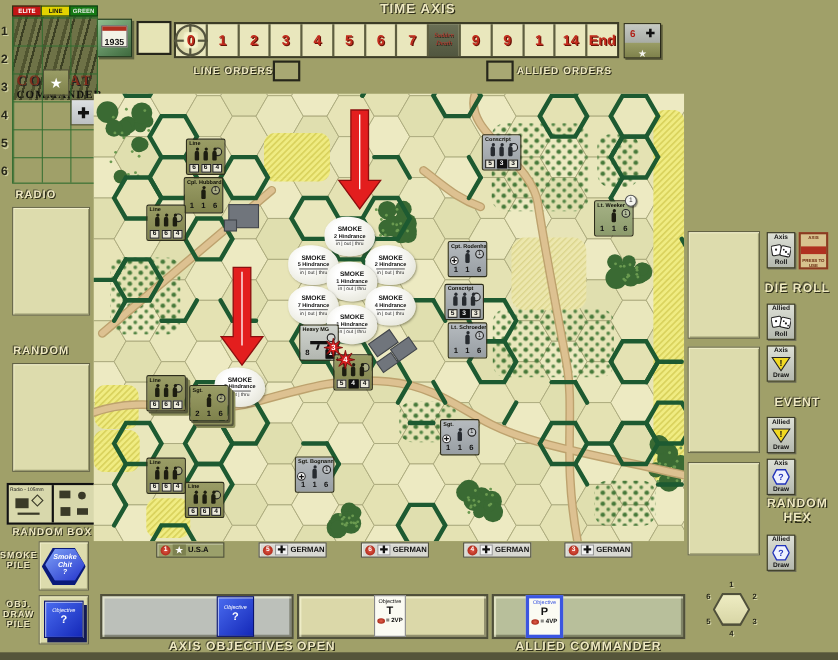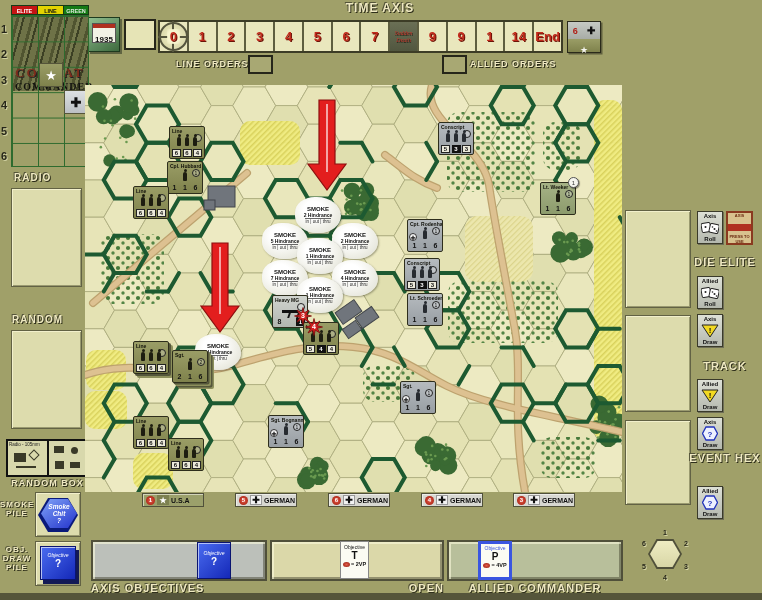--- a/index.html
+++ b/index.html
@@ -1036,59 +1036,59 @@
       <circle cx="11.5" cy="6" r=".8" fill="#222"></circle>
       <circle cx="15.5" cy="10" r=".8" fill="#222"></circle>
     </svg>
   <span class="bl">Roll</span>
 </div>
 <div id="axis-card" class="abs">
   <div class="ct">AXIS</div>
   <div class="band"></div>
   <div class="ct">PRESS TO USE</div>
 </div>
-<div class="abs stencil" style="left:688px;top:256px;width:74px;text-align:center;font-size:11px">DIE ELITE</div>
+<div class="abs stencil" style="left:688px;top:256px;width:74px;text-align:center;font-size:11px">DIE ROLL</div>
 <div class="sbtn" style="top:276px">
   <span class="bl">Allied</span>
   <svg width="18" height="14" viewBox="0 0 18 14">
       <rect x="0.5" y="2" width="9" height="9" rx="1.5" fill="#fff" stroke="#222" transform="rotate(-10 5 6)"></rect>
       <rect x="8.5" y="3" width="9" height="9" rx="1.5" fill="#fff" stroke="#222" transform="rotate(12 13 8)"></rect>
       <circle cx="4.5" cy="6" r="1" fill="#222"></circle>
       <circle cx="13.5" cy="8" r="1" fill="#222"></circle>
       <circle cx="11.5" cy="6" r=".8" fill="#222"></circle>
       <circle cx="15.5" cy="10" r=".8" fill="#222"></circle>
     </svg>
   <span class="bl">Roll</span>
 </div>
 <div class="sbtn" style="top:314px">
   <span class="bl">Axis</span>
   <svg width="18" height="15" viewBox="0 0 18 15">
       <polygon points="9,14 1,2 17,2" fill="#f2d922" stroke="#222" stroke-width="1"></polygon>
       <text x="9" y="9.5" font-size="8" font-weight="bold" text-anchor="middle" fill="#111">!</text>
     </svg>
   <span class="bl">Draw</span>
 </div>
-<div class="abs stencil" style="left:688px;top:360px;width:74px;text-align:center;font-size:11px">TRACK</div>
+<div class="abs stencil" style="left:688px;top:360px;width:74px;text-align:center;font-size:11px">EVENT</div>
 <div class="sbtn" style="top:379px">
   <span class="bl">Allied</span>
   <svg width="18" height="15" viewBox="0 0 18 15">
       <polygon points="9,14 1,2 17,2" fill="#f2d922" stroke="#222" stroke-width="1"></polygon>
       <text x="9" y="9.5" font-size="8" font-weight="bold" text-anchor="middle" fill="#111">!</text>
     </svg>
   <span class="bl">Draw</span>
 </div>
 <div class="sbtn" style="top:417px">
   <span class="bl">Axis</span>
   <svg width="16" height="15" viewBox="0 0 16 15">
       <polygon points="4,1 12,1 15.5,7.5 12,14 4,14 0.5,7.5" fill="#eef1ff" stroke="#2233bb" stroke-width="1.3"></polygon>
       <text x="8" y="10.5" font-size="8" font-weight="bold" text-anchor="middle" fill="#2233bb">?</text>
     </svg>
   <span class="bl">Draw</span>
 </div>
-<div class="abs stencil" style="left:688px;top:452px;width:74px;text-align:center;font-size:11px;line-height:13px;white-space:normal">EVENT HEX</div>
+<div class="abs stencil" style="left:688px;top:452px;width:74px;text-align:center;font-size:11px;line-height:13px;white-space:normal">RANDOM HEX</div>
 <div class="sbtn" style="top:486px">
   <span class="bl">Allied</span>
   <svg width="16" height="15" viewBox="0 0 16 15">
       <polygon points="4,1 12,1 15.5,7.5 12,14 4,14 0.5,7.5" fill="#eef1ff" stroke="#2233bb" stroke-width="1.3"></polygon>
       <text x="8" y="10.5" font-size="8" font-weight="bold" text-anchor="middle" fill="#2233bb">?</text>
     </svg>
   <span class="bl">Draw</span>
 </div>
 
 <div id="plaques">
@@ -1137,22 +1137,22 @@
 </div>
 <div class="abs objcard" style="left:478px;top:541px;width:34px;height:39px;background:#fbfbf3;border:3px solid #3a55e0">
   <div class="oc-title" style="padding-top:1px;color:#3a55e0">Objective</div>
   <div class="oc-letter">P</div>
   <div class="oc-vp">
       <span class="reddot"></span>
       <span>= 4VP</span>
     </div>
 </div>
 
-<div class="abs stencil" style="left:91px;top:582px;width:176px;text-align:left;font-size:11px">AXIS OBJECTIVES</div>
-<div class="abs stencil" style="left:270px;top:582px;width:174px;text-align:right;font-size:11px">OPEN</div>
+<div class="abs stencil" style="left:91px;top:582px;width:176px;text-align:right;font-size:11px">AXIS OBJECTIVES</div>
+<div class="abs stencil" style="left:270px;top:582px;width:174px;text-align:left;font-size:11px">OPEN</div>
 <div class="abs stencil" style="left:447px;top:582px;width:176px;text-align:center;font-size:11px">ALLIED COMMANDER</div>
 
 <div id="compass" class="abs">
   <div class="hexo hexclip"></div>
   <div class="hexi hexclip"></div>
 <span class="cnum" style="left: 29px; top: 6px;">1</span>
     <span class="cnum" style="left: 50px; top: 17px;">2</span>
     <span class="cnum" style="left: 50px; top: 40px;">3</span>
     <span class="cnum" style="left: 29px; top: 51px;">4</span>
     <span class="cnum" style="left: 8px; top: 40px;">5</span>

